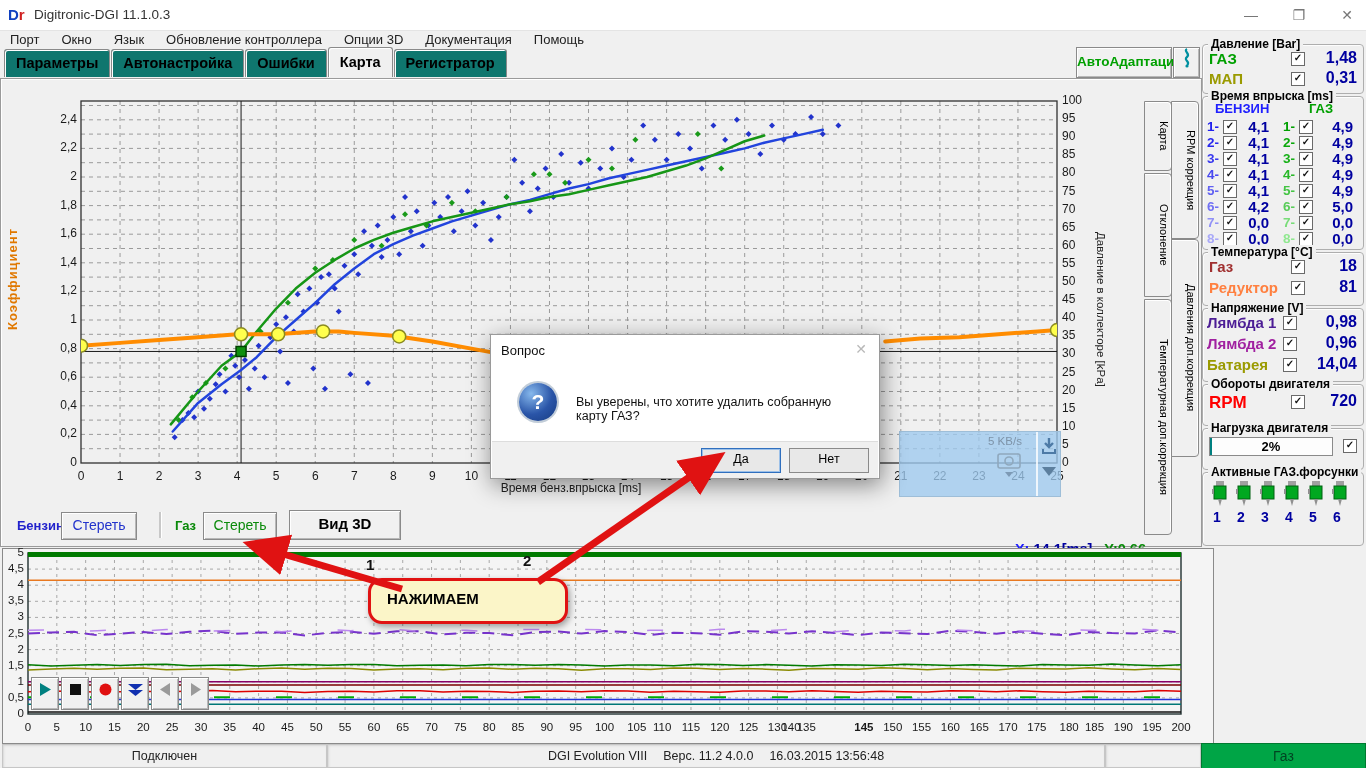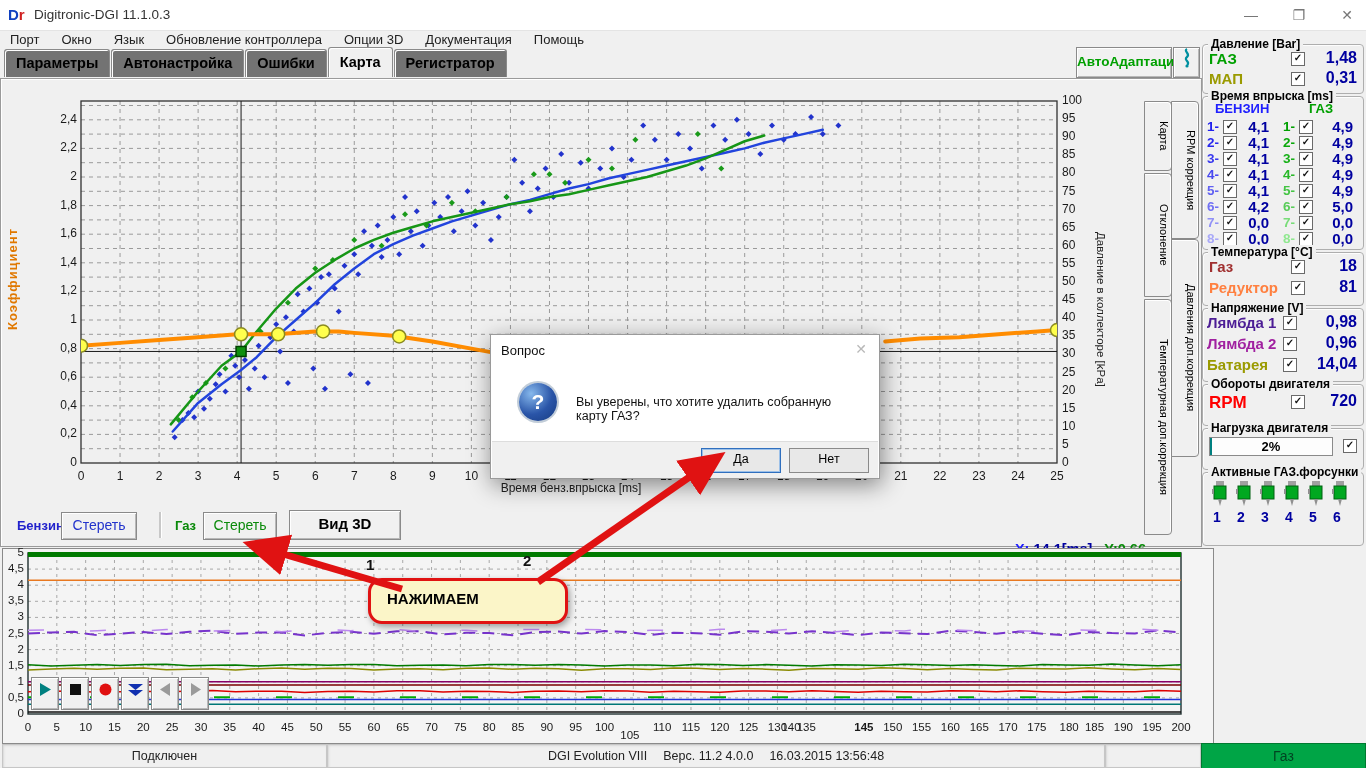--- a/index.html
+++ b/index.html
@@ -12,21 +12,21 @@
   #applogo{left:8px;top:6px;font-weight:bold;font-size:15px;}
   #applogo .d{color:#1040c0;} #applogo .r{color:#d02020;}
   #wintitle{left:34px;top:7px;font-size:13.5px;color:#333;}
   .winctl{top:4px;width:30px;height:22px;text-align:center;color:#777;font-size:14px;line-height:22px;cursor:default;}
   
   #menubar{left:0;top:30px;width:1366px;height:18px;display:flex;gap:22px;padding-left:10px;font-size:13px;color:#222;align-items:center;}
   .menuitem{white-space:nowrap;}
   
   #tabrow{left:4px;top:48px;height:29px;display:flex;align-items:flex-end;}
   .tab{height:27px;line-height:26px;padding:0 11px;font-weight:bold;font-size:14.5px;
-       background:#737373;border:1px solid #8a8a8a;border-bottom:none;border-radius:3px 3px 0 0;margin-right:1px;
+       background:#0f766e;border:1px solid #8a8a8a;border-bottom:none;border-radius:3px 3px 0 0;margin-right:1px;
        box-shadow:inset 1px 1px 0 #fff;}
   .tab.active{background:#f0f0f0;height:29px;line-height:28px;position:relative;z-index:3;}
   #autoadapt{left:1076px;top:47px;width:94px;height:29px;font-weight:bold;font-size:13.5px;color:#00a000;
        text-align:center;line-height:28px;}
   #adaptico{left:1173px;top:47px;width:25px;height:29px;text-align:center;line-height:27px;}
   .btn3d{background:#f1f1f1;border:1px solid #8a8a8a;box-shadow:inset 1px 1px 0 #ffffff, inset -1px -1px 0 #b8b8b8;}
   
   #mainpanel{left:0;top:78px;width:1200px;height:467px;background:#f0f0f0;border:1px solid #9a9a9a;box-shadow:inset 1px 1px 0 #fff;}
   .ticklabel{font-size:12px;color:#1a1a1a;}
   #ylabelL{left:4px;top:120px;width:18px;height:160px;color:#e07800;font-weight:bold;font-size:13px;
@@ -658,21 +658,21 @@
       <div class="striptick gen" style="left: 329.075px; top: 172px; width: 26px; text-align: center;">55</div>
       <div class="striptick gen" style="left: 357.9px; top: 172px; width: 26px; text-align: center;">60</div>
       <div class="striptick gen" style="left: 386.725px; top: 172px; width: 26px; text-align: center;">65</div>
       <div class="striptick gen" style="left: 415.55px; top: 172px; width: 26px; text-align: center;">70</div>
       <div class="striptick gen" style="left: 444.375px; top: 172px; width: 26px; text-align: center;">75</div>
       <div class="striptick gen" style="left: 473.2px; top: 172px; width: 26px; text-align: center;">80</div>
       <div class="striptick gen" style="left: 502.025px; top: 172px; width: 26px; text-align: center;">85</div>
       <div class="striptick gen" style="left: 530.85px; top: 172px; width: 26px; text-align: center;">90</div>
       <div class="striptick gen" style="left: 559.675px; top: 172px; width: 26px; text-align: center;">95</div>
       <div class="striptick gen" style="left: 588.5px; top: 172px; width: 26px; text-align: center;">100</div>
-      <div class="striptick gen" style="left: 617.325px; top: 172px; width: 26px; text-align: left; margin-top: 8px;">105</div>
+      <div class="striptick gen" style="left: 617.325px; top: 172px; width: 26px; text-align: right;">105</div>
       <div class="striptick gen" style="left: 646.15px; top: 172px; width: 26px; text-align: center;">110</div>
       <div class="striptick gen" style="left: 674.975px; top: 172px; width: 26px; text-align: center;">115</div>
       <div class="striptick gen" style="left: 703.8px; top: 172px; width: 26px; text-align: center;">120</div>
       <div class="striptick gen" style="left: 732.625px; top: 172px; width: 26px; text-align: center;">125</div>
       <div class="striptick gen" style="left: 761.45px; top: 172px; width: 26px; text-align: center;">130</div>
       <div class="striptick gen" style="left: 790.275px; top: 172px; width: 26px; text-align: center;">135</div>
       <div class="striptick gen" style="left: 775px; top: 172px; width: 26px; text-align: center;">140</div>
       <div class="striptick gen" style="left: 847.925px; top: 172px; width: 26px; text-align: center; font-weight: bold;">145</div>
       <div class="striptick gen" style="left: 876.75px; top: 172px; width: 26px; text-align: center;">150</div>
       <div class="striptick gen" style="left: 905.575px; top: 172px; width: 26px; text-align: center;">155</div>
@@ -700,20 +700,36 @@
   <div class="abs" id="dialog">
     <div class="abs" id="dlgtitle">Вопрос</div>
     <div class="abs" id="dlgclose">✕</div>
     <div class="abs" id="qicon">?</div>
     <div class="abs" id="dlgmsg">Вы уверены, что хотите удалить собранную карту ГАЗ?</div>
     <div class="abs" id="dlgfooter"></div>
     <div class="abs dlgbtn" id="btnyes">Да</div>
     <div class="abs dlgbtn" id="btnno">Нет</div>
   </div>
 
+  <div class="abs" id="captoverlay">
+    <div class="abs" id="capspeed">5 KB/s</div>
+    <svg class="abs" style="left:96px;top:16px;" width="30" height="30">
+      <rect x="2" y="6" width="22" height="14" rx="2" fill="none" stroke="#8fa8bd" stroke-width="1.6"></rect>
+      <circle cx="13" cy="13" r="4" fill="none" stroke="#8fa8bd" stroke-width="1.6"></circle>
+      <path d="M9 24 L17 24 L13 29 Z" fill="#7d9ab5"></path>
+    </svg>
+    <div class="abs" style="left:136px;top:0;width:2px;height:64px;background:rgba(255,255,255,.8);"></div>
+    <svg class="abs" style="left:141px;top:5px;" width="16" height="18">
+      <path d="M8 1 L8 9 M4 6 L8 10 L12 6" stroke="#4d7aa6" stroke-width="2.4" fill="none"></path>
+      <path d="M2 12 L2 16 L14 16 L14 12" stroke="#4d7aa6" stroke-width="2" fill="none"></path>
+    </svg>
+    <svg class="abs" style="left:141px;top:33px;" width="16" height="12">
+      <path d="M1 2 L15 2 L8 11 Z" fill="#5c7f9e"></path>
+    </svg>
+  </div>
 
   <div class="abs" id="callout">НАЖИМАЕМ</div>
   <div class="abs stepnum" style="left:366px;top:556px;">1</div>
   <div class="abs stepnum" style="left:523px;top:552px;">2</div>
   <svg class="abs" id="annot">
     <defs>
       <marker id="ah" markerWidth="7" markerHeight="7" refX="4.5" refY="3" orient="auto">
         <path d="M0,0 L6.5,3 L0,6 Z" fill="#e01212"></path>
       </marker>
     </defs>

